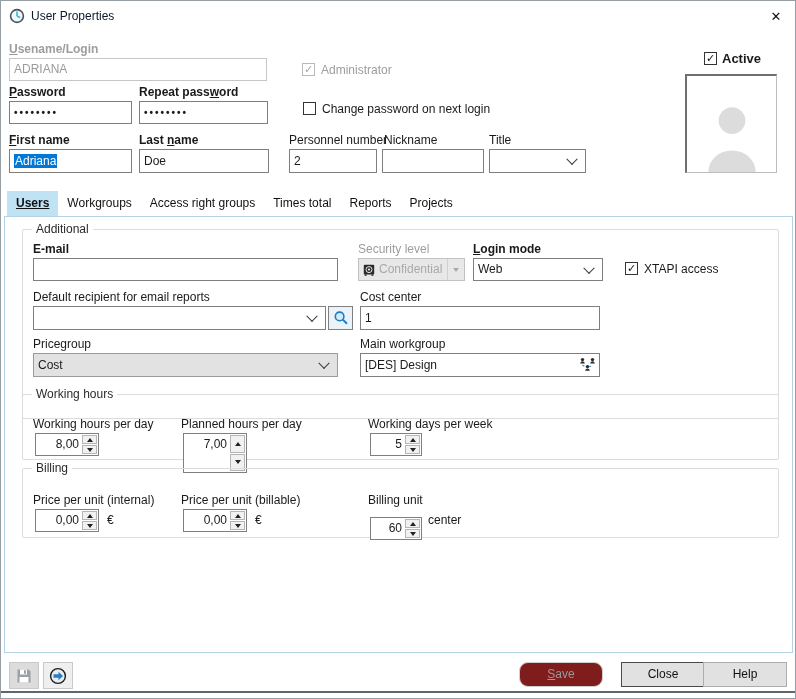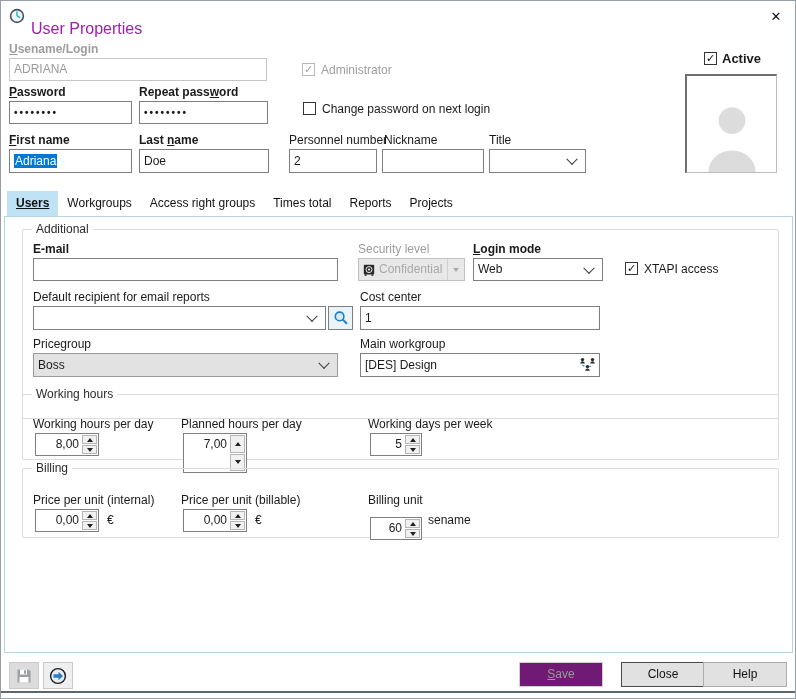--- a/index.html
+++ b/index.html
@@ -37,27 +37,27 @@
   
   .spin{position:absolute;border:1px solid #7f7f7f;background:#fff;box-sizing:border-box;display:flex;align-items:stretch;}
   .spin .val{flex:1;text-align:right;line-height:20px;padding-right:2px;overflow:hidden;}
   .spin .btns{width:15px;display:flex;flex-direction:column;padding:1px;gap:1px;}
   .sb{flex:1;border:1px solid #b5b5b5;background:#f1f1f1;display:flex;align-items:center;justify-content:center;box-sizing:border-box;}
   .tri-up{width:0;height:0;border-left:3px solid transparent;border-right:3px solid transparent;border-bottom:4px solid #222;}
   .tri-dn{width:0;height:0;border-left:3px solid transparent;border-right:3px solid transparent;border-top:4px solid #222;}
   
   .btn{position:absolute;width:84px;height:25px;background:#e1e1e1;border:1px solid #adadad;box-sizing:border-box;text-align:center;line-height:22px;font-size:12px;color:#111;}
   .btn.default{border:1px solid #4a4a4a;}
-  .btn.dis{background:#701a75;border-color:#cfcfcf;color:#9a9a9a;}
+  .btn.dis{background:#7f1d1d;border-color:#cfcfcf;color:#9a9a9a;border-radius:9px;}
   .toolbtn{position:absolute;width:30px;height:27px;box-sizing:border-box;border:1px solid #c9c9c9;display:flex;align-items:center;justify-content:center;}
   .toolbtn.pressed{background:#dcdcdc;}
   .toolbtn.flat{background:#efefef;}
   
   #titlebar{position:absolute;left:0;top:0;right:0;height:30px;background:#fff;}
-  #title-text{position:absolute;left:30px;top:8px;font-size:16px;color:#a21caf;margin-top:11px;}
+  #title-text{position:absolute;left:30px;top:8px;font-size:12px;color:#0f172a;}
   #close-btn{position:absolute;left:762px;top:5px;width:26px;height:21px;text-align:center;line-height:21px;font-size:13px;color:#111;}
   
   #avatar{position:absolute;left:684px;top:73px;width:92px;height:99px;background:#fff;border-top:2px solid #6f6f6f;border-left:2px solid #6f6f6f;border-right:1px solid #bdbdbd;border-bottom:1px solid #bdbdbd;box-sizing:border-box;display:flex;align-items:flex-end;justify-content:center;overflow:hidden;}
   #bottom-frame{position:absolute;left:0;right:0;top:690px;height:2px;background:#5d6membrane770;background:#5d6770;}
   .searchbtn{position:absolute;width:25px;height:24px;box-sizing:border-box;border:1px solid #7f7f7f;background:#eaf3fa;display:flex;align-items:center;justify-content:center;}
   .wg-icon{position:absolute;right:3px;top:3px;}
 </style>
 </head>
 <body>
 
@@ -152,21 +152,21 @@
         <svg width="16" height="16" viewBox="0 0 16 16">
           <circle cx="6.6" cy="6.4" r="4.3" fill="#d6eaf7" stroke="#1d7dc4" stroke-width="1.6"></circle>
           <line x1="9.8" y1="9.6" x2="14" y2="13.8" stroke="#1d7dc4" stroke-width="2"></line>
         </svg>
       </div>
 
       <span class="lbl" style="left:337px;top:60px">Cost center</span>
       <div class="tb" style="left:337px;top:76px;width:240px;height:24px;line-height:22px"><span>1</span></div>
 
       <span class="lbl" style="left:10px;top:107px">Pricegroup</span>
-      <div class="combo gray" style="left:10px;top:123px;width:305px;height:24px;line-height:22px"><span>Boss</span><span class="chev"></span></div>
+      <div class="combo gray" style="left:10px;top:123px;width:305px;height:24px;line-height:22px"><span>Cost</span><span class="chev"></span></div>
 
       <span class="lbl" style="left:337px;top:107px">Main workgroup</span>
       <div class="tb" style="left:337px;top:123px;width:240px;height:24px;line-height:22px;padding-right:24px">
         <span>[DES] Design</span>
         <svg class="wg-icon" width="17" height="16" viewBox="0 0 17 16">
           <path d="M3.5 8 Q8.5 12 13.5 8" fill="none" stroke="#2e9bd6" stroke-width="1.2" stroke-dasharray="2,1.6"></path>
           <circle cx="3.5" cy="2.6" r="1.7" fill="#2b2b2b"></circle>
             <path d="M1.2 6.6 c0-1.5 1-2.4 2.3-2.4 s2.3 .9 2.3 2.4 z" fill="#2b2b2b"></path>
           <circle cx="13.5" cy="2.6" r="1.7" fill="#2b2b2b"></circle>
             <path d="M11.2 6.6 c0-1.5 1-2.4 2.3-2.4 s2.3 .9 2.3 2.4 z" fill="#2b2b2b"></path>
@@ -255,21 +255,21 @@
         <span class="val">60</span>
         <span class="btns">
             <span class="sb">
               <span class="tri-up"></span>
             </span>
             <span class="sb">
               <span class="tri-dn"></span>
             </span>
           </span>
       </div>
-      <span class="lbl" style="left:405px;top:44px">sename</span>
+      <span class="lbl" style="left:405px;top:44px">center</span>
     </div>
   </div>
 
   <div class="toolbtn pressed" style="left:8px;top:661px">
     <svg width="16" height="16" viewBox="0 0 16 16">
       <path d="M1.5 1.5 h11 l2 2 v11 h-13 z" fill="#9aa0a4"></path>
       <rect x="4" y="1.5" width="7" height="5" fill="#fff"></rect>
       <rect x="8" y="2.3" width="2" height="3.4" fill="#9aa0a4"></rect>
       <rect x="3.5" y="9" width="9" height="5.5" fill="#fff"></rect>
     </svg>

